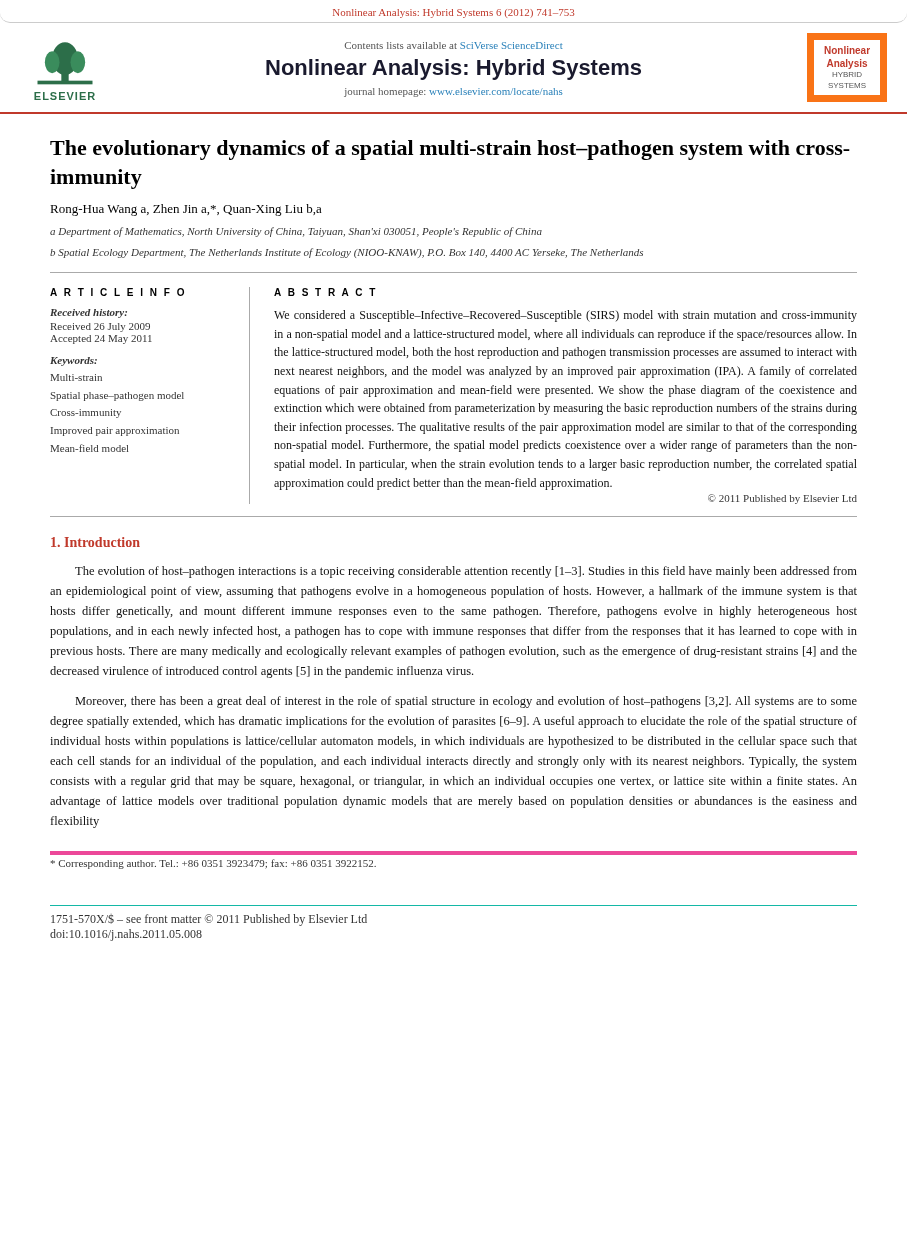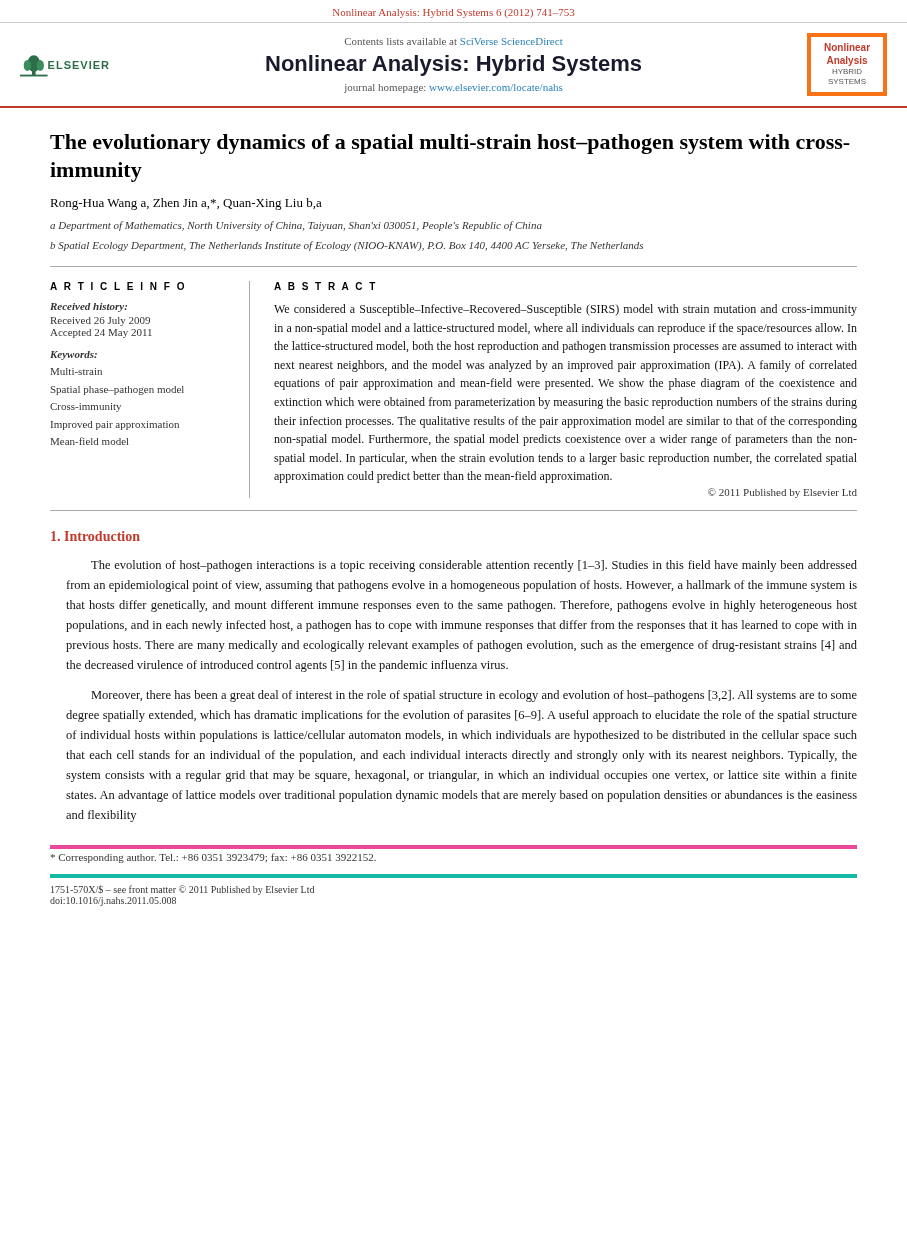--- a/index.html
+++ b/index.html
@@ -10,20 +10,21 @@
       color: #000;
       width: 907px;
       min-height: 1238px;
     }
     .top-bar {
       text-align: center;
       font-size: 11px;
       color: #c0392b;
       padding: 6px 0 4px;
       border-bottom: 1px solid #ccc;
+      border-radius: 10px;
     }
     .journal-header {
       display: flex;
       align-items: center;
       padding: 10px 20px;
       border-bottom: 2px solid #c0392b;
       gap: 10px;
     }
     .journal-header .left-logo {
       width: 90px;
@@ -57,40 +58,40 @@
       color: #2980b9;
       text-decoration: none;
     }
     .journal-header .right-logo {
       width: 90px;
       flex-shrink: 0;
       display: flex;
       justify-content: flex-end;
     }
     .right-logo-box {
-      border: 4px solid #f97316;
+      border: 7px solid #f97316;
       padding: 4px 6px;
       text-align: center;
       font-size: 9px;
       font-family: Arial, sans-serif;
       line-height: 1.3;
       width: 80px;
     }
     .right-logo-box .logo-title {
       font-weight: bold;
       font-size: 10px;
       color: #c0392b;
     }
     .right-logo-box .logo-sub {
       font-size: 8px;
       color: #555;
     }
     .elsevier-logo {
       display: flex;
-      flex-direction: row;
+      flex-direction: column;
       align-items: center;
     }
     .elsevier-tree {
       width: 60px;
       height: 55px;
     }
     .elsevier-label {
       font-family: Arial, sans-serif;
       font-size: 11px;
       font-weight: bold;
@@ -200,38 +201,37 @@
       font-weight: bold;
       color: #c0392b;
       margin-bottom: 10px;
     }
     .intro-text {
       font-size: 12.5px;
       line-height: 1.6;
       text-align: justify;
       color: #111;
       margin-bottom: 10px;
-      margin-left: 16px;
     }
     .footnote-section {
       border-top: 4px solid #ec4899;
       margin-top: 20px;
       padding-top: 0;
       font-size: 10.5px;
       color: #333;
       line-height: 1.6;
     }
     .footnote-section .fn-star {
       font-size: 11px;
     }
     .footer-bar {
-      margin-top: 7px;
-      border-top: 4px solid #14b8a6;
+      margin-top: 32px;
+      border-top: 1px solid #14b8a6;
       padding-top: 6px;
-      font-size: 10px;
+      font-size: 12px;
       color: #333;
     }
     .indent-para {
       text-indent: 2em;
     }
   </style>
 </head>
 <body>
 
 <div class="top-bar">

